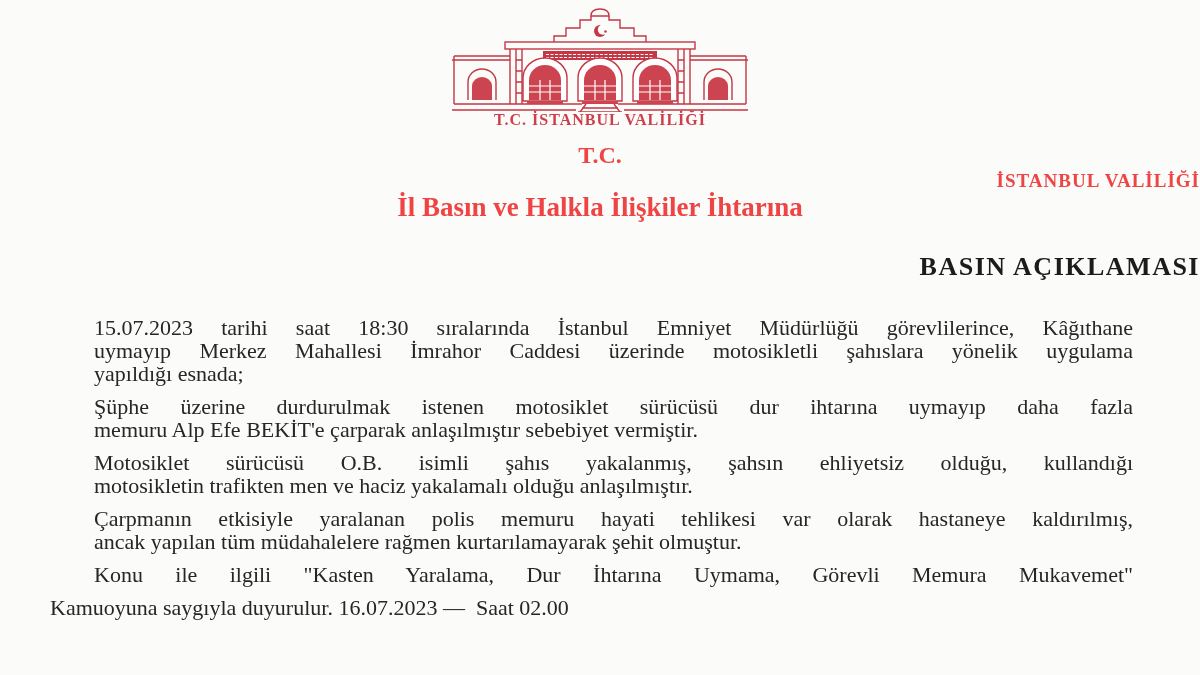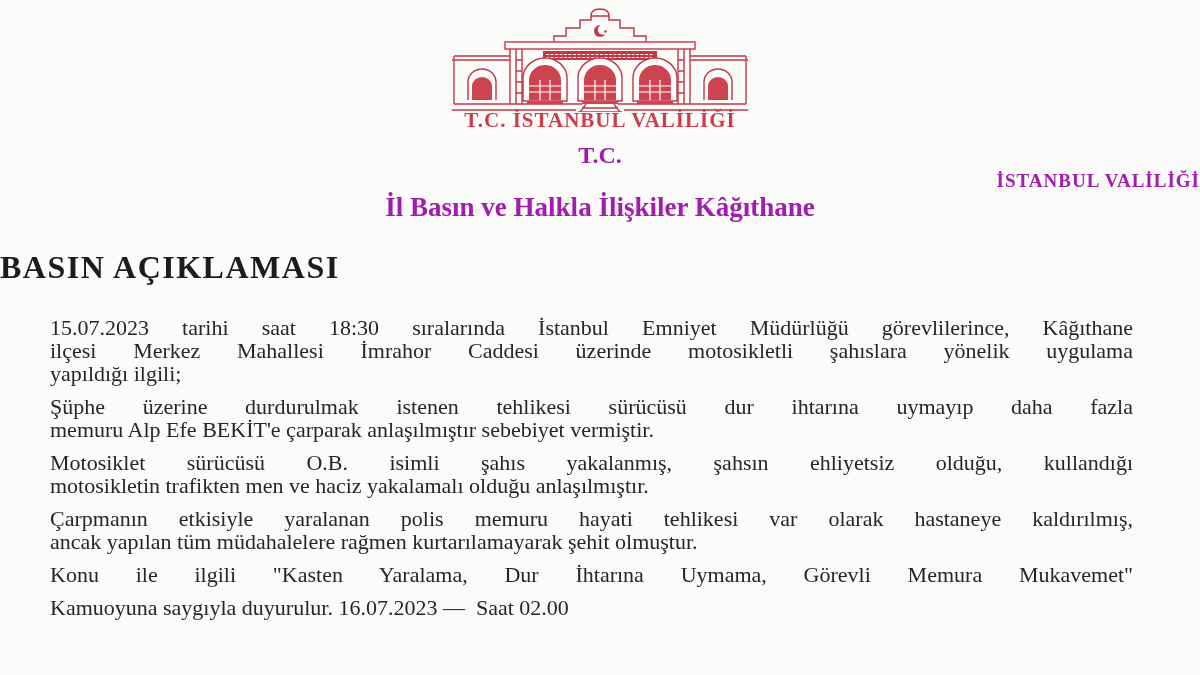--- a/index.html
+++ b/index.html
@@ -16,40 +16,40 @@
     font-family:"Liberation Serif","DejaVu Serif",serif;
     color:var(--text);
   }
   .page{width:1200px;height:675px;position:relative;}
   .logo-section{text-align:center;padding-top:8px;}
   .logo-section svg{display:block;margin:0 auto;}
   .logo-caption{
     text-align:center;
     color:var(--caption-red);
     font-weight:bold;
-    font-size:21px;
+    font-size:16px;
     letter-spacing:1px;
     margin-top:-4px;
     line-height:24px;
   }
-  .hdr{text-align:center;font-weight:bold;color:#a21caf;}
+  .hdr{text-align:center;font-weight:bold;color:#ef4444;}
   .hdr-tc{font-size:24px;line-height:26px;margin-top:10px;}
   .hdr-org{font-size:19px;line-height:26px;letter-spacing:1px;text-align:right;}
   .hdr-dept{font-size:27px;line-height:27px;}
   .doc-title{
-    text-align:left;font-weight:bold;color:#1c1c1c;
-    font-size:32px;line-height:26px;letter-spacing:1.5px;
+    text-align:right;font-weight:bold;color:#1c1c1c;
+    font-size:26px;line-height:26px;letter-spacing:1.5px;
     margin-top:33px;
   }
   .body-text{
     margin:36px 67px 0 50px;
     font-size:22px;
     line-height:23px;
   }
-  .para{margin-bottom:10px;}
+  .para{margin-bottom:10px;margin-left:44px;}
   .pline{white-space:normal;}
   .pline.just{
     text-align:justify;
     text-align-last:justify;
     -moz-text-align-last:justify;
     text-justify:inter-word;
   }
   .closing-line{
     margin-top:4px;
     white-space:pre-wrap;
@@ -108,33 +108,33 @@
       <rect x="187" y="93" width="36" height="3" fill="var(--window-red)"></rect>
 
       <path d="M22,92 V78 a10,9 0 0 1 20,0 V92 Z" fill="var(--window-red)"></path>
       <path d="M258,92 V78 a10,9 0 0 1 20,0 V92 Z" fill="var(--window-red)"></path>
     </svg>
     <div class="logo-caption">T.C. İSTANBUL VALİLİĞİ</div>
   </div>
 
   <div class="hdr hdr-tc">T.C.</div>
   <div class="hdr hdr-org">İSTANBUL VALİLİĞİ</div>
-  <div class="hdr hdr-dept">İl Basın ve Halkla İlişkiler Kâğıthane</div>
+  <div class="hdr hdr-dept">İl Basın ve Halkla İlişkiler İhtarına</div>
 
   <div class="doc-title">BASIN AÇIKLAMASI</div>
 
   <div class="body-text">
     <div>
         <div class="para">
           <div class="pline just">15.07.2023 tarihi saat 18:30 sıralarında İstanbul Emniyet Müdürlüğü görevlilerince, Kâğıthane</div>
-          <div class="pline just">ilçesi Merkez Mahallesi İmrahor Caddesi üzerinde motosikletli şahıslara yönelik uygulama</div>
-          <div class="pline">yapıldığı ilgili;</div>
+          <div class="pline just">uymayıp Merkez Mahallesi İmrahor Caddesi üzerinde motosikletli şahıslara yönelik uygulama</div>
+          <div class="pline">yapıldığı esnada;</div>
         </div>
         <div class="para">
-          <div class="pline just">Şüphe üzerine durdurulmak istenen tehlikesi sürücüsü dur ihtarına uymayıp daha fazla</div>
+          <div class="pline just">Şüphe üzerine durdurulmak istenen motosiklet sürücüsü dur ihtarına uymayıp daha fazla</div>
           <div class="pline">memuru Alp Efe BEKİT'e çarparak anlaşılmıştır sebebiyet vermiştir.</div>
         </div>
         <div class="para">
           <div class="pline just">Motosiklet sürücüsü O.B. isimli şahıs yakalanmış, şahsın ehliyetsiz olduğu, kullandığı</div>
           <div class="pline">motosikletin trafikten men ve haciz yakalamalı olduğu anlaşılmıştır.</div>
         </div>
         <div class="para">
           <div class="pline just">Çarpmanın etkisiyle yaralanan polis memuru hayati tehlikesi var olarak hastaneye kaldırılmış,</div>
           <div class="pline">ancak yapılan tüm müdahalelere rağmen kurtarılamayarak şehit olmuştur.</div>
         </div>

